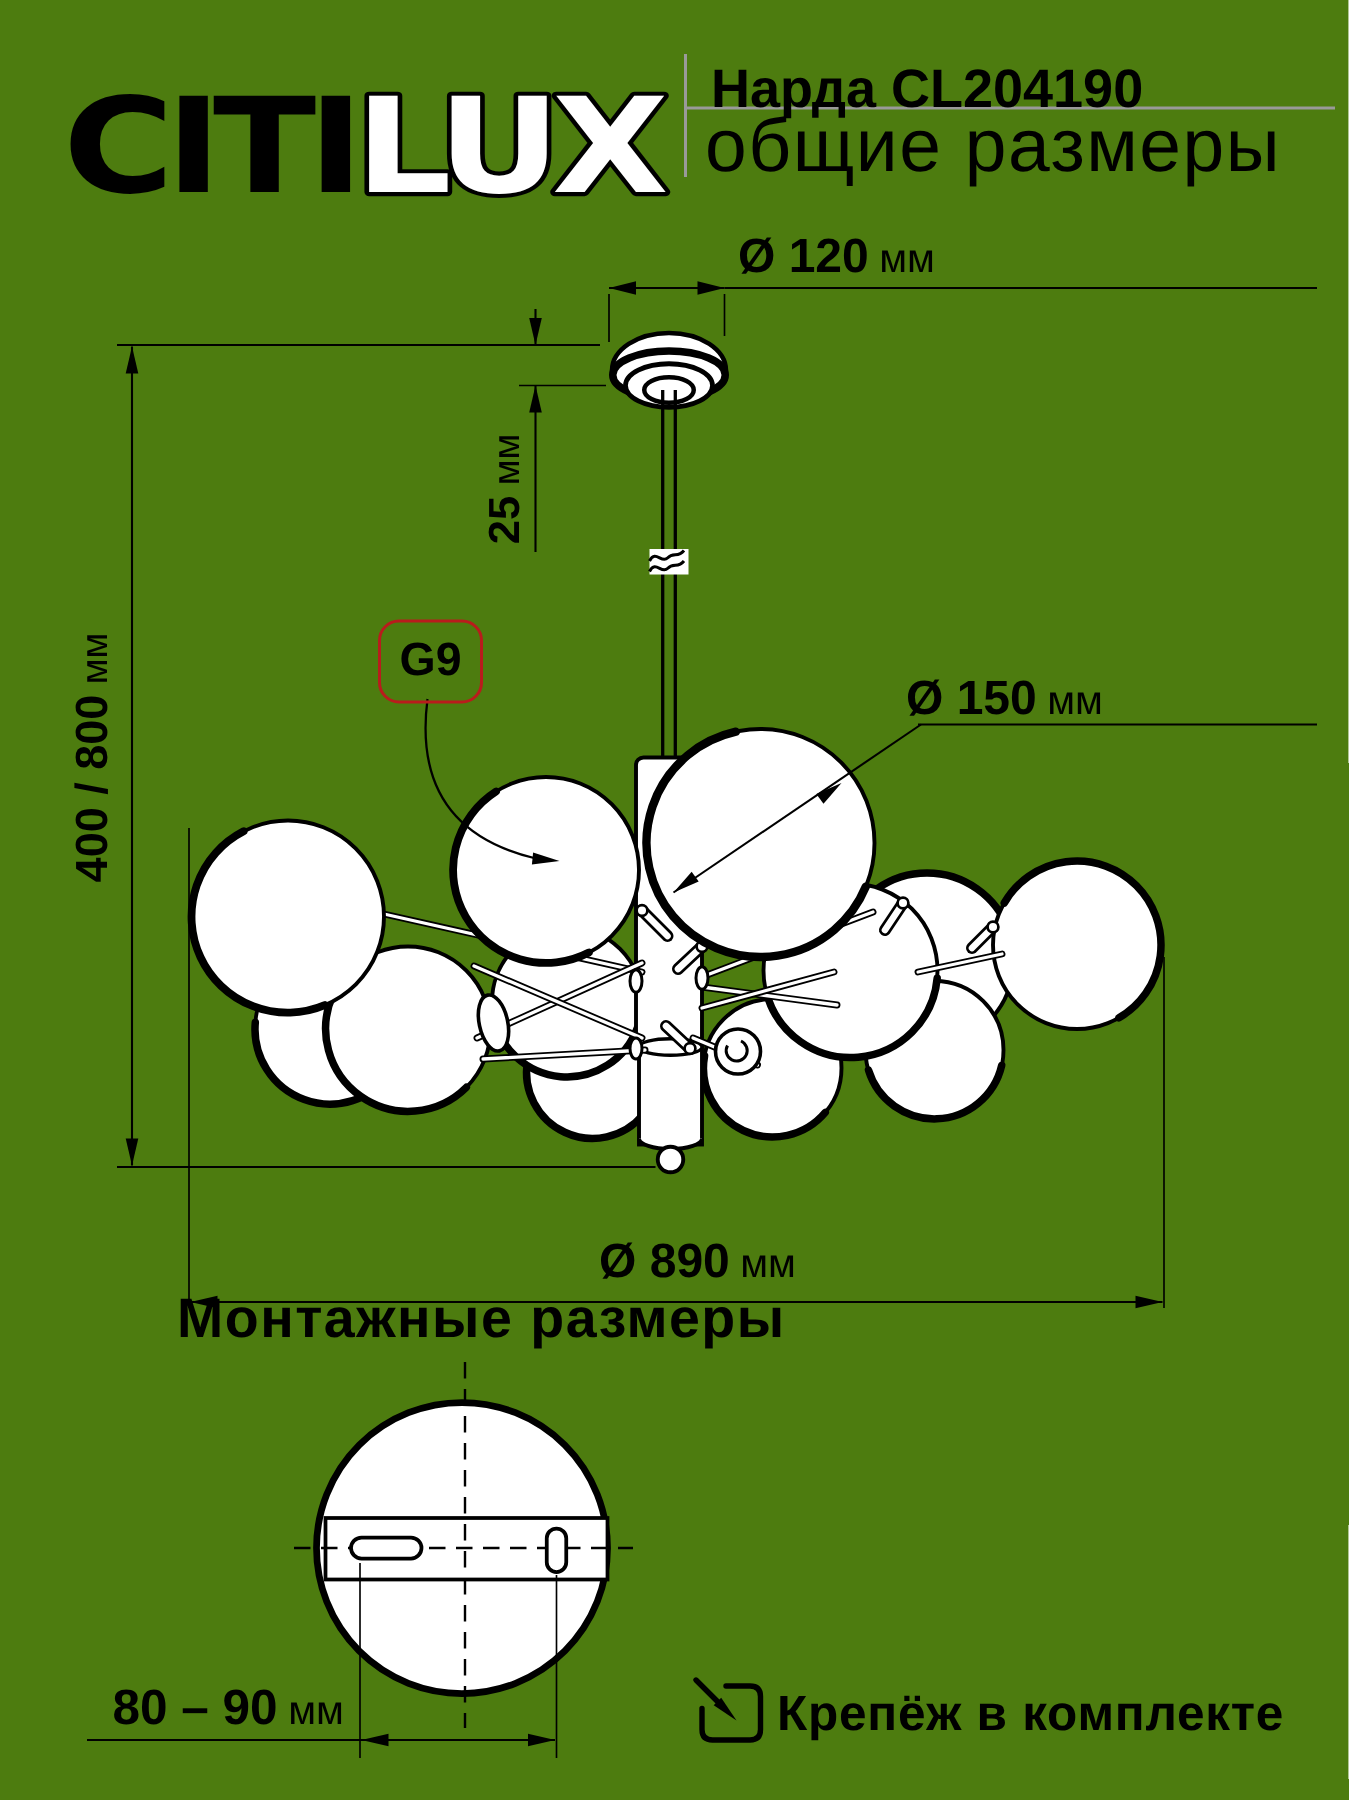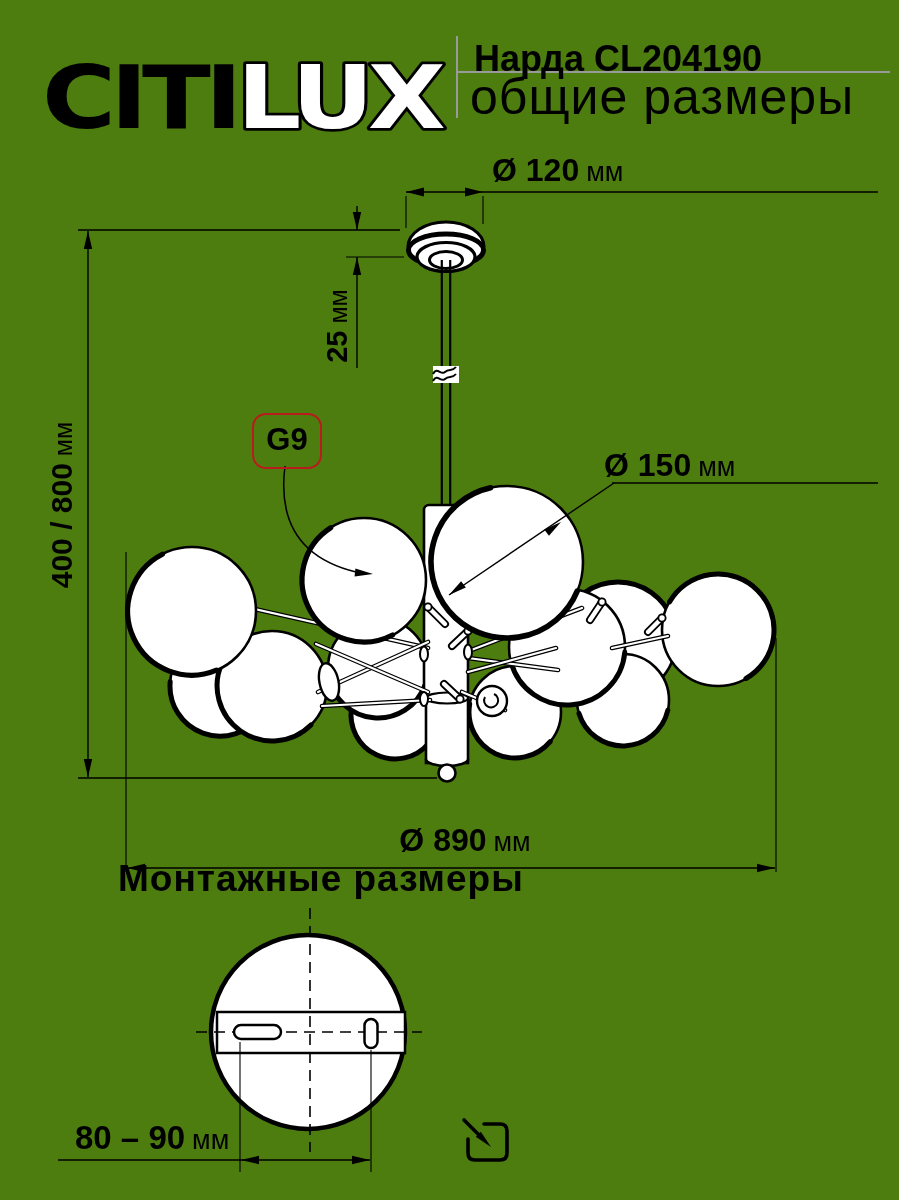--- a/index.html
+++ b/index.html
@@ -208,13 +208,14 @@
   <div id="dim150" class="overlay dim"><span class="val">Ø 150</span><span class="unit">мм</span></div>
 
   <div id="dim890" class="overlay dim"><span class="val">Ø 890</span><span class="unit">мм</span></div>
 
   <div id="g9box" class="overlay">G9</div>
 
   <div id="mountHeading" class="overlay">Монтажные размеры</div>
 
   <div id="dim8090" class="overlay dim"><span class="val">80 – 90</span><span class="unit">мм</span></div>
 
+  <div id="fasteners" class="overlay">Крепёж в комплекте</div>
 </div>
 
 </body></html>

